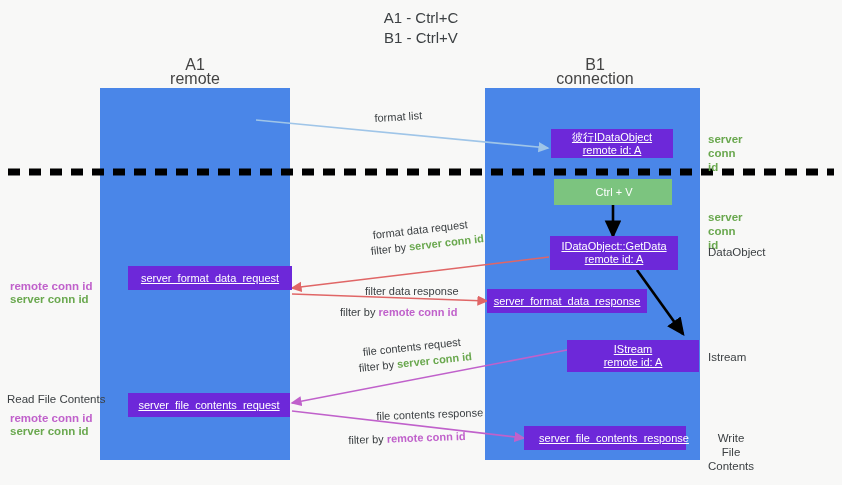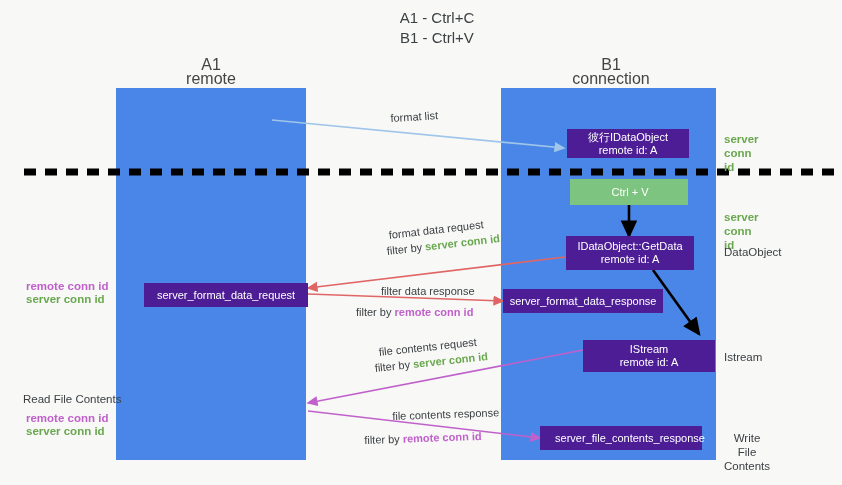--- a/index.html
+++ b/index.html
@@ -4,21 +4,21 @@
 <style>
   html, body { margin:0; padding:0; }
   body {
     width: 842px; height: 485px;
     background: #f8f8f7;
     font-family: "Liberation Sans", sans-serif;
     position: relative;
     overflow: hidden;
     color: #3c4043;
   }
-  .stage { position:absolute; left:0; top:0; width:668px; height:485px;margin-left:16px; }
+  .stage { position:absolute; left:0; top:0; width:668px; height:485px; }
   svg.layer { position:absolute; left:0; top:0; width:842px; height:485px; pointer-events:none; }
 
   .title {
     position:absolute; left:0; top:8px; width:842px;
     text-align:center; font-size:15px; line-height:20px; color:#3c4043;
     white-space:pre-line;
   }
 
   .col-head {
     position:absolute; text-align:center; font-size:16px; line-height:14px;
@@ -32,21 +32,21 @@
   }
   .lane.a { left:100px; width:190px; }
   .lane.b { left:485px; width:215px; }
 
   .node {
     position:absolute; display:flex; flex-direction:column;
     align-items:center; justify-content:center;
     color:#ffffff; font-size:11px; line-height:13px; text-align:center;
     box-sizing:border-box; padding:3px 6px; white-space:pre-line;
   }
-  .node.orange { background:#4c1d95; }
+  .node.orange { background:#6d28d9;text-decoration:underline; }
   .node.green  { background:#7cc47f; }
 
   .side-label {
     position:absolute; font-size:11.5px; line-height:14px; white-space:pre-line;
   }
   .side-label.dark  { color:#3c4043;text-align:center; }
   .green-t { color:#6aa84f; font-weight:bold; }
   .purple-t{ color:#c061cb; font-weight:bold; }
 
   .edge-label {
@@ -107,27 +107,28 @@
 
 
   <div class="node orange" style="left:551px; top:129px; width:122px; height:29px;">彼行IDataObject
 remote id: A</div>
 
   <div class="node green" style="left:554px; top:179px; width:118px; height:26px;padding-left:8px;">Ctrl + V</div>
 
   <div class="node orange" style="left:550px; top:236px; width:128px; height:34px;">IDataObject::GetData
 remote id: A</div>
 
-  <div class="node orange" style="left:128px; top:283px; width:164px; height:24px;">server_format_data_request</div>
+  <div class="node orange" style="left:128px; top:266px; width:164px; height:24px;">server_format_data_request</div>
 
   <div class="node orange" style="left:487px; top:289px; width:160px; height:24px;">server_format_data_response</div>
 
   <div class="node orange" style="left:567px; top:340px; width:132px; height:32px;">IStream
 remote id: A</div>
 
+  <div class="node orange" style="left:128px; top:393px; width:162px; height:24px;">server_file_contents_request</div>
 
   <div class="node orange" style="left:524px; top:426px; width:162px; height:24px;padding-left:24px;">server_file_contents_response</div>
 
   <div class="edge-label" style="left:374px; top:111px; transform:rotate(-3.5deg);">format list</div>
 
   <div class="edge-label" style="left:372px; top:228px; transform:rotate(-6.5deg);">format data request</div>
   <div class="edge-label" style="left:370px; top:244px; transform:rotate(-6.5deg);">
     <span>filter by </span><span class="eg">server conn id</span>
   </div>
 

